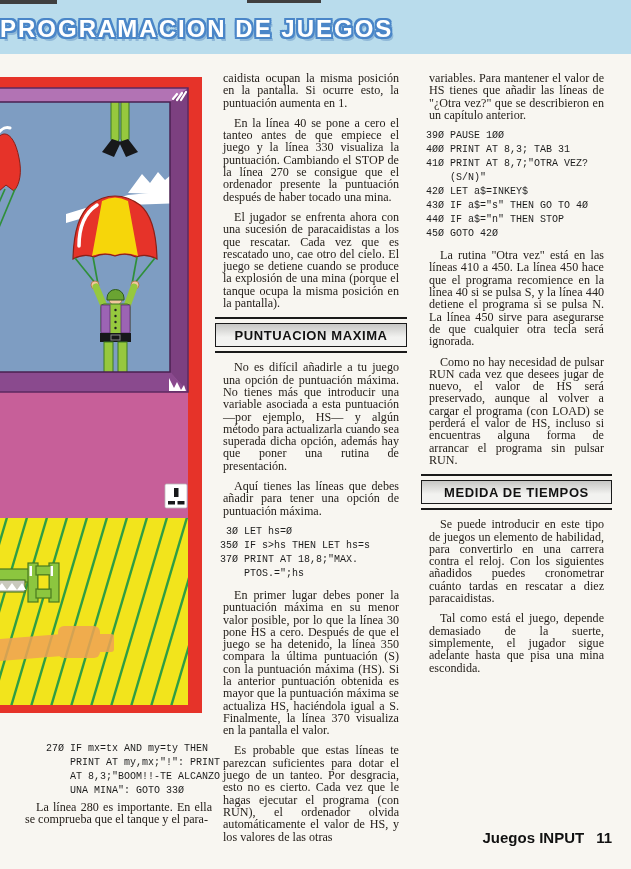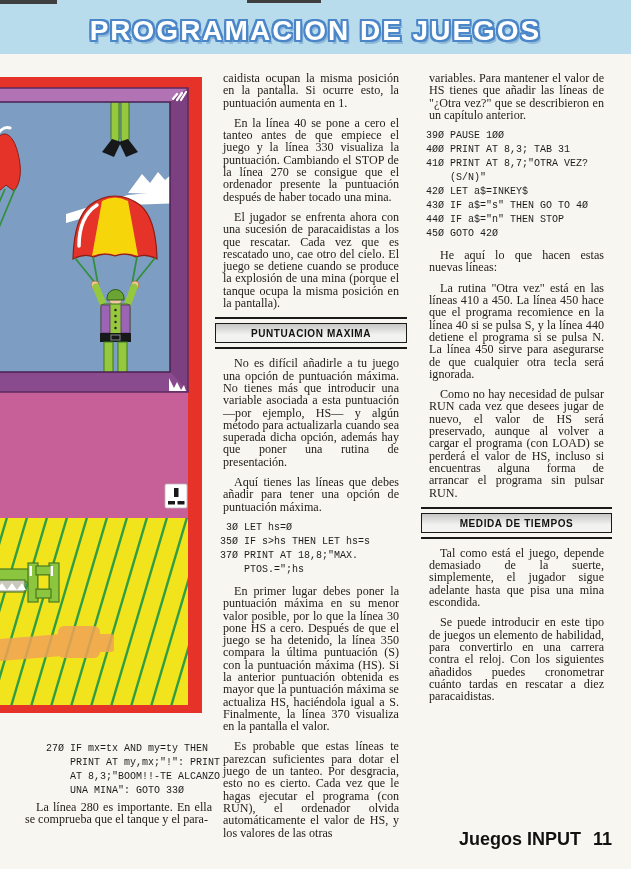--- a/index.html
+++ b/index.html
@@ -7,23 +7,23 @@
     position:relative; width:631px; height:869px; margin:0 auto;
     background:#f8f6f1; overflow:hidden;
     font-family:"Liberation Serif", serif;
     hyphens:auto; -webkit-hyphens:auto;
   }
   .banner {
     position:absolute; left:0; top:0; width:631px; height:54px;
     background:#b9dcec;
   }
   .banner-title {
-    margin:0; position:absolute; left:0; right:0; top:15px; text-align:center;
+    margin:0; position:absolute; left:0; right:0; top:15px; text-align:left;
     font-family:"Liberation Sans", sans-serif; font-weight:bold;
-    font-size:28px; letter-spacing:2px; color:#ffffff;
+    font-size:24px; letter-spacing:2px; color:#ffffff;
     text-shadow:
       -2px -2px 0 #4a86c8, 2px -2px 0 #4a86c8, -2px 2px 0 #4a86c8, 2px 2px 0 #4a86c8,
       -2px 0 0 #4a86c8, 2px 0 0 #4a86c8, 0 -2px 0 #4a86c8, 0 2px 0 #4a86c8,
       3px 4px 0 #8fb8d8;
   }
   .artifact { position:absolute; background:#3f3f3f; }
   .a1 { left:0; top:0; width:57px; height:4px; }
   .a2 { left:247px; top:0; width:74px; height:3px; }
 
   .illustration { position:absolute; left:0; top:62px; width:203px; height:652px; }
@@ -46,30 +46,30 @@
 
   .section-box {
     border-top:2px solid #1a1a1a; border-bottom:2px solid #1a1a1a;
     padding:4px 0; margin:8px 0;
   }
   .section-inner {
     border:1.2px solid #1a1a1a;
     background:linear-gradient(#c6c6c4,#f2f2f0 60%);
     text-align:center; padding:4px 0 3px;
     font-family:"Liberation Sans",sans-serif; font-weight:bold;
-    font-size:10px; letter-spacing:0.6px; color:#111;
+    font-size:13px; letter-spacing:0.6px; color:#111;
   }
 
   .left-code { position:absolute; left:30px; top:726px; width:180px; margin:16px; }
   .left-para { position:absolute; left:17px; top:793px; width:187px; }
 
   .footer {
     position:absolute; left:421px; top:829px; width:191px; text-align:right;
     font-family:"Liberation Sans",sans-serif; font-weight:bold;
-    font-size:18px; color:#111;
+    font-size:15px; color:#111;
   }
   .footer .pageno { margin-left:12px; }
 </style>
 </head>
 <body>
 
 <div class="page">
 
   <header class="banner">
     <h1 class="banner-title">PROGRAMACION DE JUEGOS</h1>
@@ -229,27 +229,26 @@
   <div class="col right-col">
     <p class="body">variables. Para mantener el valor de HS tienes que añadir las líneas de "¿Otra vez?" que se describieron en un capítulo anterior.</p>
     <pre class="code">39Ø PAUSE 1ØØ
 4ØØ PRINT AT 8,3; TAB 31
 41Ø PRINT AT 8,7;"OTRA VEZ?
     (S/N)"
 42Ø LET a$=INKEY$
 43Ø IF a$="s" THEN GO TO 4Ø
 44Ø IF a$="n" THEN STOP
 45Ø GOTO 42Ø</pre>
-    <p class="body ind">He aquí lo que hacen estas nuevas líneas:</p>
     <p class="body ind">La rutina "Otra vez" está en las líneas 410 a 450. La línea 450 hace que el programa recomience en la línea 40 si se pulsa S, y la línea 440 detiene el programa si se pulsa N. La línea 450 sirve para asegurarse de que cualquier otra tecla será ignorada.</p>
     <p class="body ind">Como no hay necesidad de pulsar RUN cada vez que desees jugar de nuevo, el valor de HS será preservado, aunque al volver a cargar el programa (con LOAD) se perderá el valor de HS, incluso si encuentras alguna forma de arrancar el programa sin pulsar RUN.</p>
     <div class="section-box">
       <div class="section-inner">MEDIDA DE TIEMPOS</div>
     </div>
+    <p class="body ind">Se puede introducir en este tipo de juegos un elemento de habilidad, para convertirlo en una carrera contra el reloj. Con los siguientes añadidos puedes cronometrar cuánto tardas en rescatar a diez paracaidistas.</p>
     <p class="body ind">Tal como está el juego, depende demasiado de la suerte, simplemente, el jugador sigue adelante hasta que pisa una mina escondida.</p>
-    <p class="body ind">Se puede introducir en este tipo de juegos un elemento de habilidad, para convertirlo en una carrera contra el reloj. Con los siguientes añadidos puedes cronometrar cuánto tardas en rescatar a diez paracaidistas.</p>
   </div>
 
   <div class="footer">
     <span class="brand">Juegos INPUT</span><span class="pageno">11</span>
   </div>
 
 </div>
 
 </body></html>

